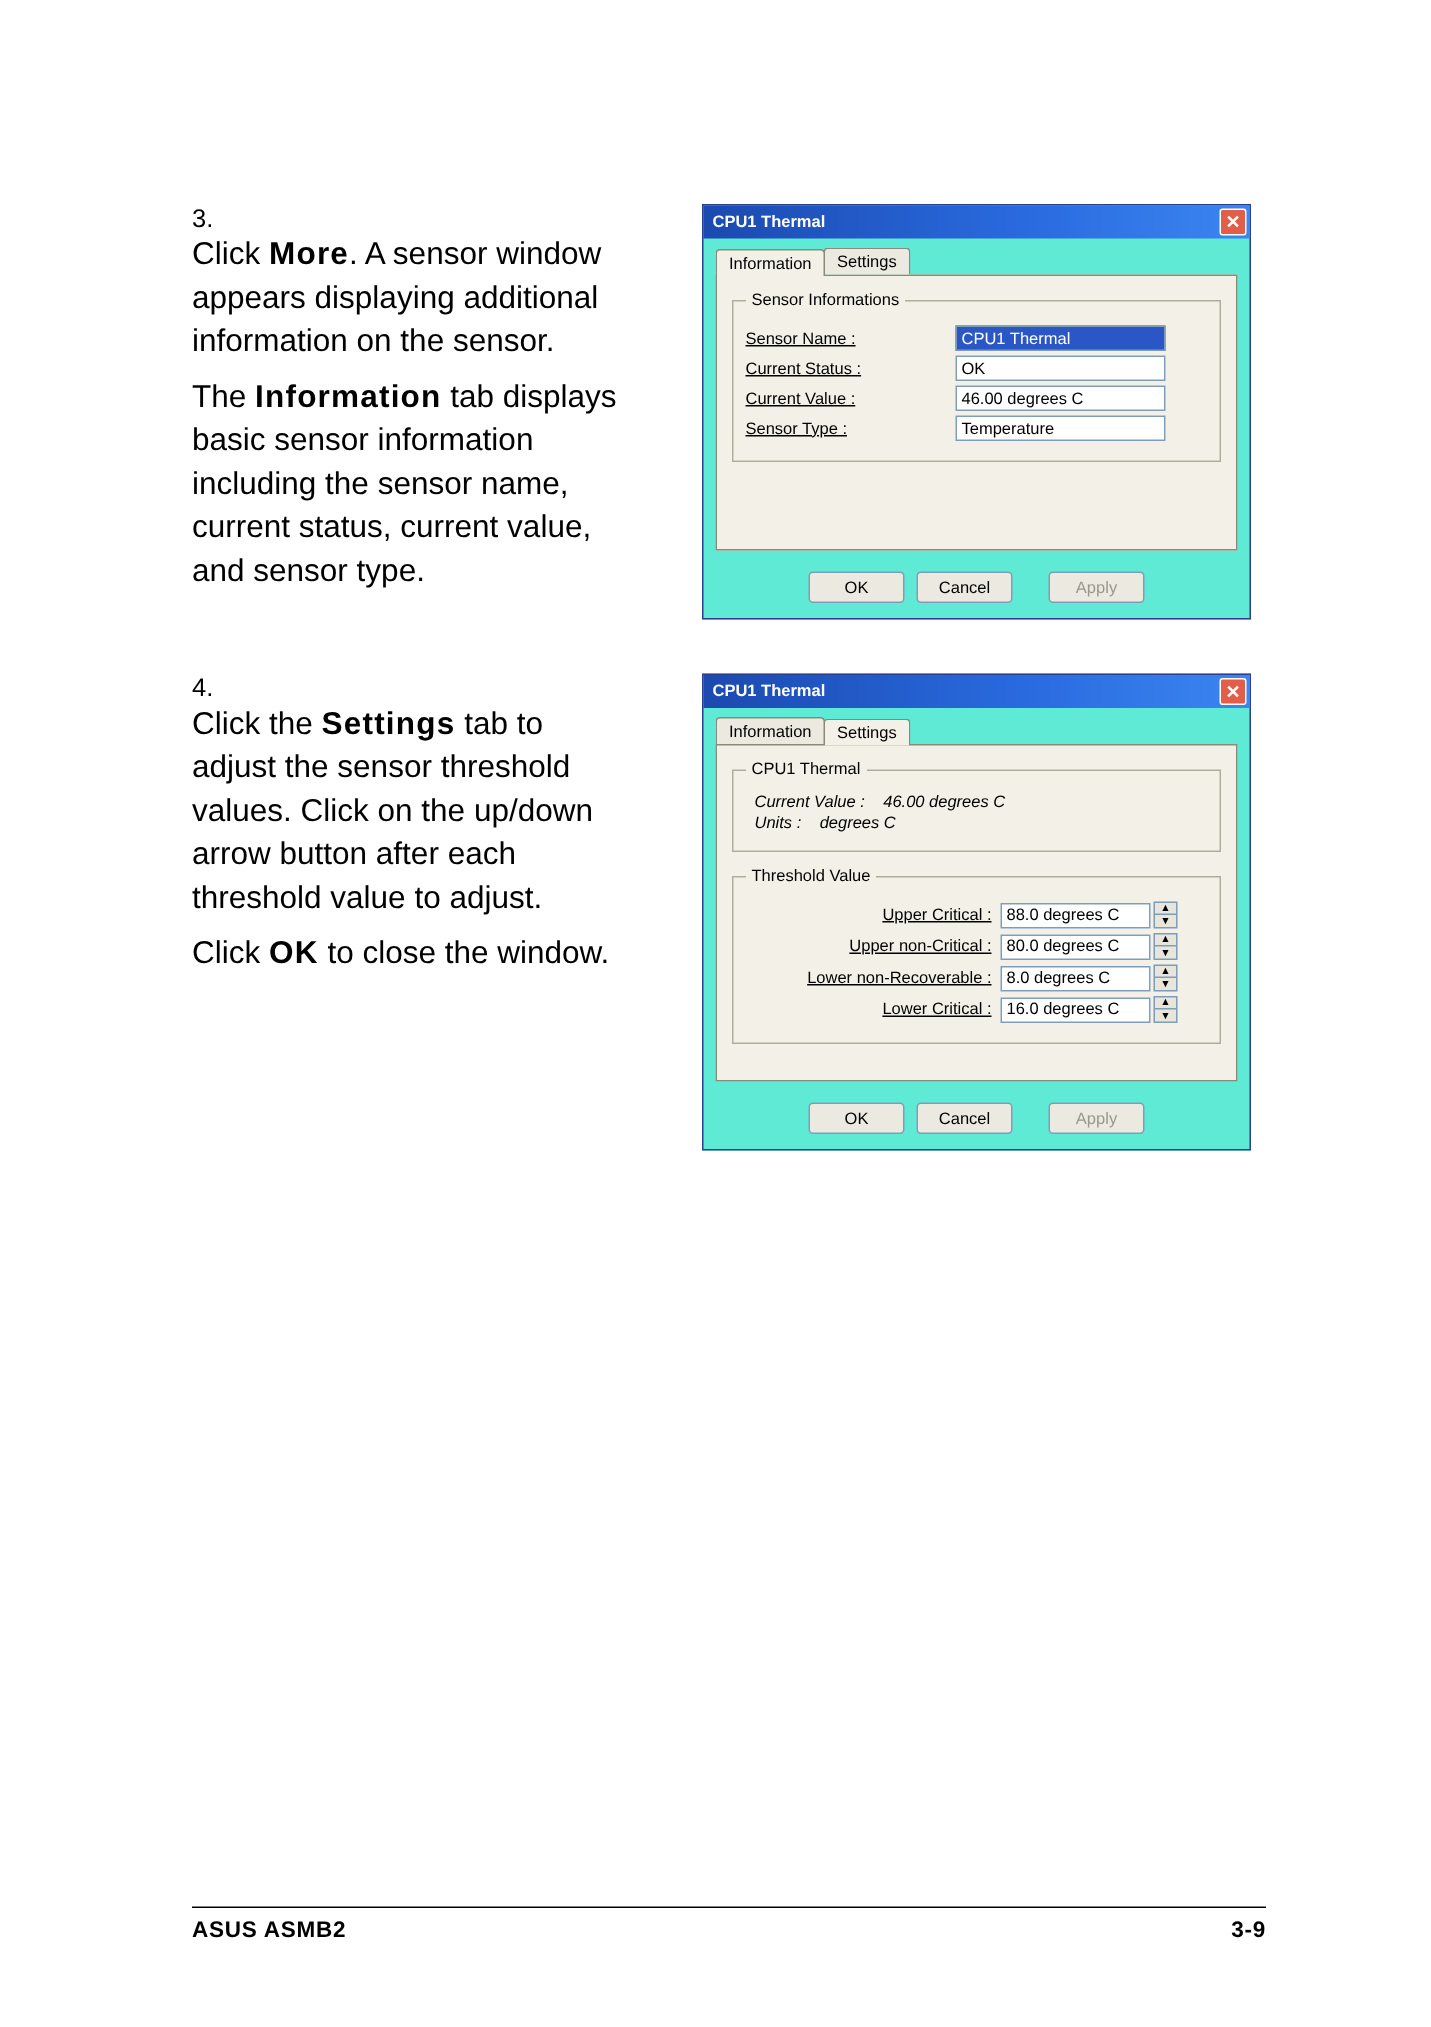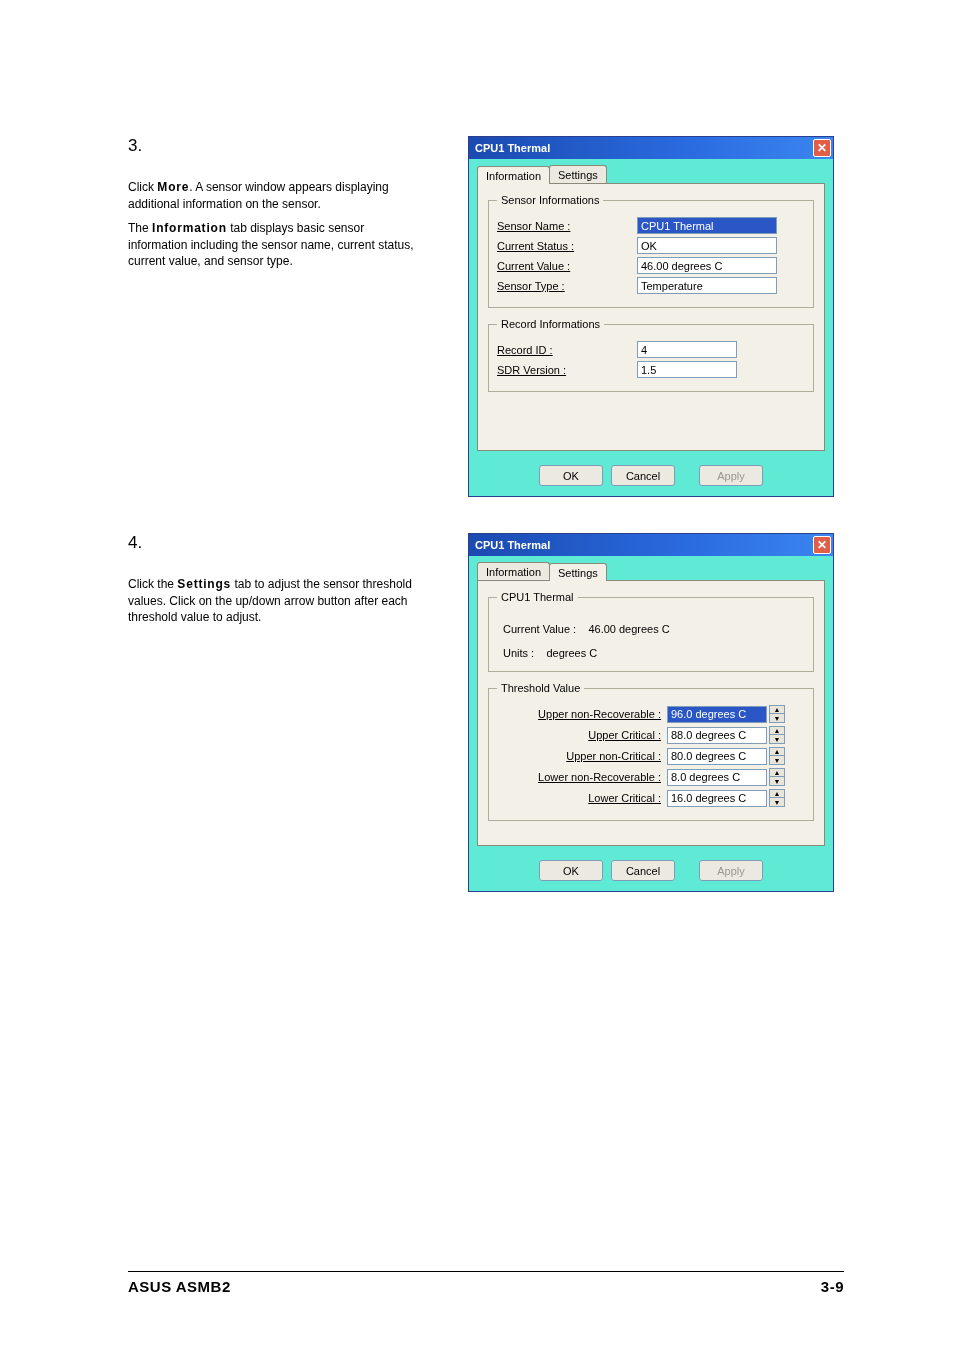--- a/index.html
+++ b/index.html
@@ -9,21 +9,21 @@
     font-family: Arial, Helvetica, sans-serif;
     color: #000;
     width: 954px;
     height: 1351px;
     position: relative;
   }
   .page { padding: 136px 110px 0 128px; }
   .row { display: flex; align-items: flex-start; margin-bottom: 36px; }
   .textcol { flex: 0 0 340px; padding-right: 18px; }
   .num { display: inline-block; width: 40px; font-size: 17px; vertical-align: top; }
-  .para { display: inline-block; width: 290px; font-size: 12px; line-height: 1.38; vertical-align: top; margin-top: 23px; }
+  .para { display: inline-block; width: 290px; font-size: 21px; line-height: 1.38; vertical-align: top; }
   .para p { margin: 0 0 8px 0; }
   .bold-stretch { font-weight: 900; letter-spacing: 0.8px; }
 
   
   .dlg {
     width: 366px;
     border: 1px solid #2a3f8f;
     background: #5eead4;
     font-family: Tahoma, Arial, sans-serif;
     color: #000;
@@ -114,21 +114,21 @@
     width: 64px; height: 21px;
     border: 1px solid #7f9db9;
     background: #eceae0;
     font-size: 11px;
     display: flex; align-items: center; justify-content: center;
     border-radius: 3px;
   }
   .btn.disabled { color: #9a988c; margin-left: 16px; }
 
   .simple { font-size: 11px; }
-  .simple .srow { margin: 12px 0 2px 6px; }
+  .simple .srow { margin: 2px 0 2px 6px; font-style: italic; }
 
   .footer {
     position: absolute;
     left: 128px; right: 110px; bottom: 56px;
     border-top: 1px solid #000;
     padding-top: 6px;
     display: flex; justify-content: space-between;
     font-size: 15px; font-weight: 700; letter-spacing: 0.5px; margin-top: 32px;
   }
 </style>
@@ -172,47 +172,39 @@
           </div>
           <div class="fr">
             <span class="lbl">Current Value  :</span>
             <span class="txt w140">46.00 degrees C</span>
           </div>
           <div class="fr">
             <span class="lbl">Sensor Type  :</span>
             <span class="txt w140">Temperature</span>
           </div>
         </fieldset>
-        <fieldset>
-          <legend>Record Informations</legend>
-          <div class="fr">
-            <span class="lbl">Record ID      :</span>
-            <span class="txt w100">4</span>
-          </div>
-          <div class="fr">
-            <span class="lbl">SDR Version :</span>
-            <span class="txt w100">1.5</span>
-          </div>
-        </fieldset>
         <div style="height:34px"></div>
       </div>
       <div class="btnrow">
         <div class="btn">OK</div>
         <div class="btn">Cancel</div>
         <div class="btn disabled">Apply</div>
       </div>
     </div>
   </div>
 
   <div class="row">
     <div class="textcol">
       <span class="num">4.</span>
       <span class="para">
         <p>
           <span>Click the </span><span class="bold-stretch">Settings</span><span> tab to adjust the sensor threshold values. Click on the up/down arrow button after each threshold value to adjust.</span>
+        </p>
+        <p>
+          <span>Click </span><span class="bold-stretch">OK</span><span> to close the window.</span>
         </p>
       </span>
     </div>
 
     <div class="dlg">
       <div class="titlebar">
         <span>CPU1 Thermal</span>
         <div class="closebtn">✕</div>
       </div>
       <div class="tabrow">
@@ -231,28 +223,20 @@
               <span>Units              :</span>&nbsp;&nbsp;&nbsp;
               <span>degrees C</span>
             </div>
           </div>
         </fieldset>
 
         <fieldset>
           <legend>Threshold Value</legend>
 
           <div class="fr">
-            <span class="lbl r" style="width:170px">Upper non-Recoverable :</span>
-            <span class="txt sel w100">96.0 degrees C</span>
-            <span class="spin">
-                <div>▲</div>
-                <div>▼</div>
-              </span>
-          </div>
-          <div class="fr">
             <span class="lbl r" style="width:170px">Upper Critical :</span>
             <span class="txt w100">88.0 degrees C</span>
             <span class="spin">
                 <div>▲</div>
                 <div>▼</div>
               </span>
           </div>
           <div class="fr">
             <span class="lbl r" style="width:170px">Upper non-Critical :</span>
             <span class="txt w100">80.0 degrees C</span>

